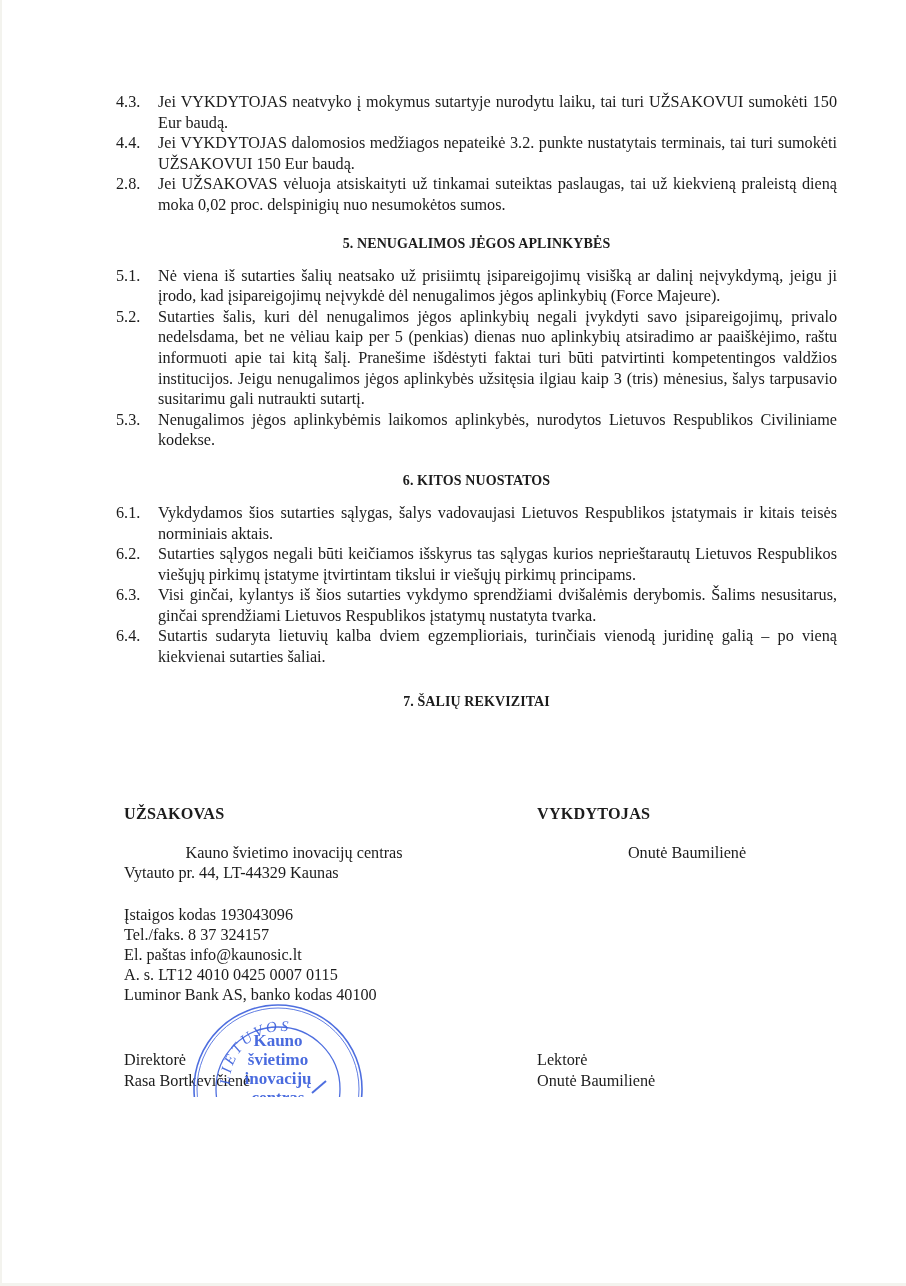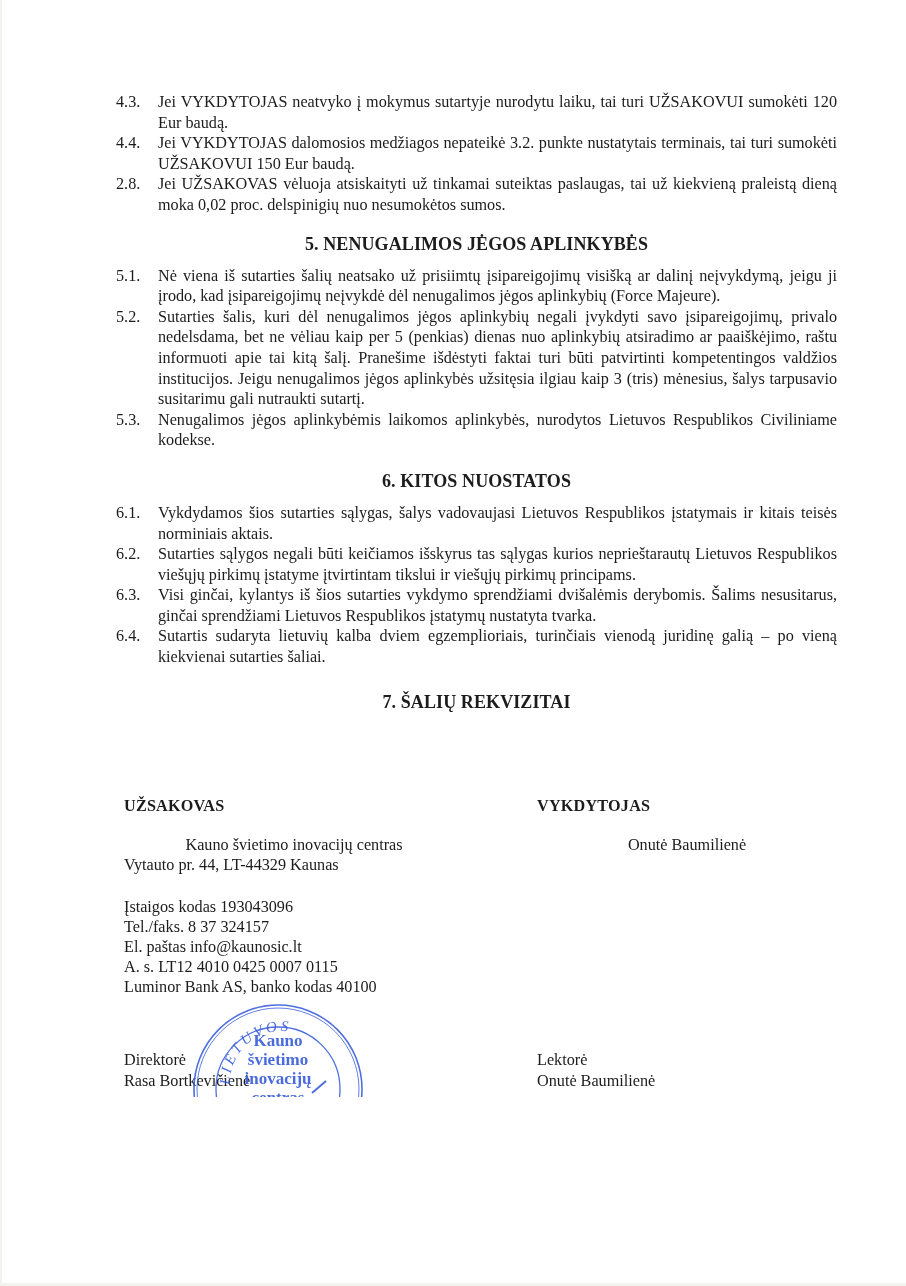--- a/index.html
+++ b/index.html
@@ -8,48 +8,48 @@
       font-family: "Liberation Serif", serif; color: #1c1c1c;
       font-size: 16.2px;
     }
     .page-edge-left { position: absolute; left: 0; top: 0; width: 2px; height: 1283px; background: #f3f3ee; }
     .page-edge-bottom { position: absolute; left: 0; top: 1283px; width: 906px; height: 3px; background: #f3f3ee; }
     .content { position: absolute; left: 116px; top: 92px; width: 721px; }
     .clause { position: relative; padding-left: 42px; line-height: 20.6px; text-align: justify; }
     .clause .num { position: absolute; left: 0; top: 0; }
     .clause .txt { display: block; }
     .section-title {
-      text-align: center; font-weight: bold; font-size: 18px;
+      text-align: center; font-weight: bold; font-size: 14px;
       line-height: 20px; letter-spacing: 0.1px;
     }
     .sec5 { margin-top: 18px; margin-bottom: 12px; }
     .sec6 { margin-top: 20px; margin-bottom: 12px; }
     .sec7 { margin-top: 24px; }
     .parties { position: absolute; top: 796px; left: 124px; width: 700px; }
-    .party { position: absolute; top: 0; line-height: 20px; }
+    .party { position: absolute; top: 8px; line-height: 20px; }
     .party-left { left: 0; width: 340px; }
     .party-right { left: 413px; width: 300px; }
     .party-role { font-weight: bold; font-size: 16.2px; letter-spacing: 0.2px; }
     .party-name { font-weight: normal; margin-top: 19px; text-align: center; }
     .gap-lines { margin-top: 22px; }
     .sign-block { position: absolute; line-height: 20.5px; }
     .stamp { position: absolute; left: 190px; top: 993px; width: 176px; height: 104px; overflow: hidden; }
     .stamp svg { display: block; }
   </style>
 </head>
 <body>
 
 <div class="page-edge-left"></div>
 <div class="page-edge-bottom"></div>
 
 <div class="content">
 
   <div class="clause">
     <span class="num">4.3.</span>
-    <span class="txt">Jei VYKDYTOJAS neatvyko į mokymus sutartyje nurodytu laiku, tai turi UŽSAKOVUI sumokėti 120 Eur baudą.</span>
+    <span class="txt">Jei VYKDYTOJAS neatvyko į mokymus sutartyje nurodytu laiku, tai turi UŽSAKOVUI sumokėti 150 Eur baudą.</span>
   </div>
   <div class="clause">
     <span class="num">4.4.</span>
     <span class="txt">Jei VYKDYTOJAS dalomosios medžiagos nepateikė 3.2. punkte nustatytais terminais, tai turi sumokėti UŽSAKOVUI 150 Eur baudą.</span>
   </div>
   <div class="clause">
     <span class="num">2.8.</span>
     <span class="txt">Jei UŽSAKOVAS vėluoja atsiskaityti už tinkamai suteiktas paslaugas, tai už kiekvieną praleistą dieną moka 0,02 proc. delspinigių nuo nesumokėtos sumos.</span>
   </div>
 

